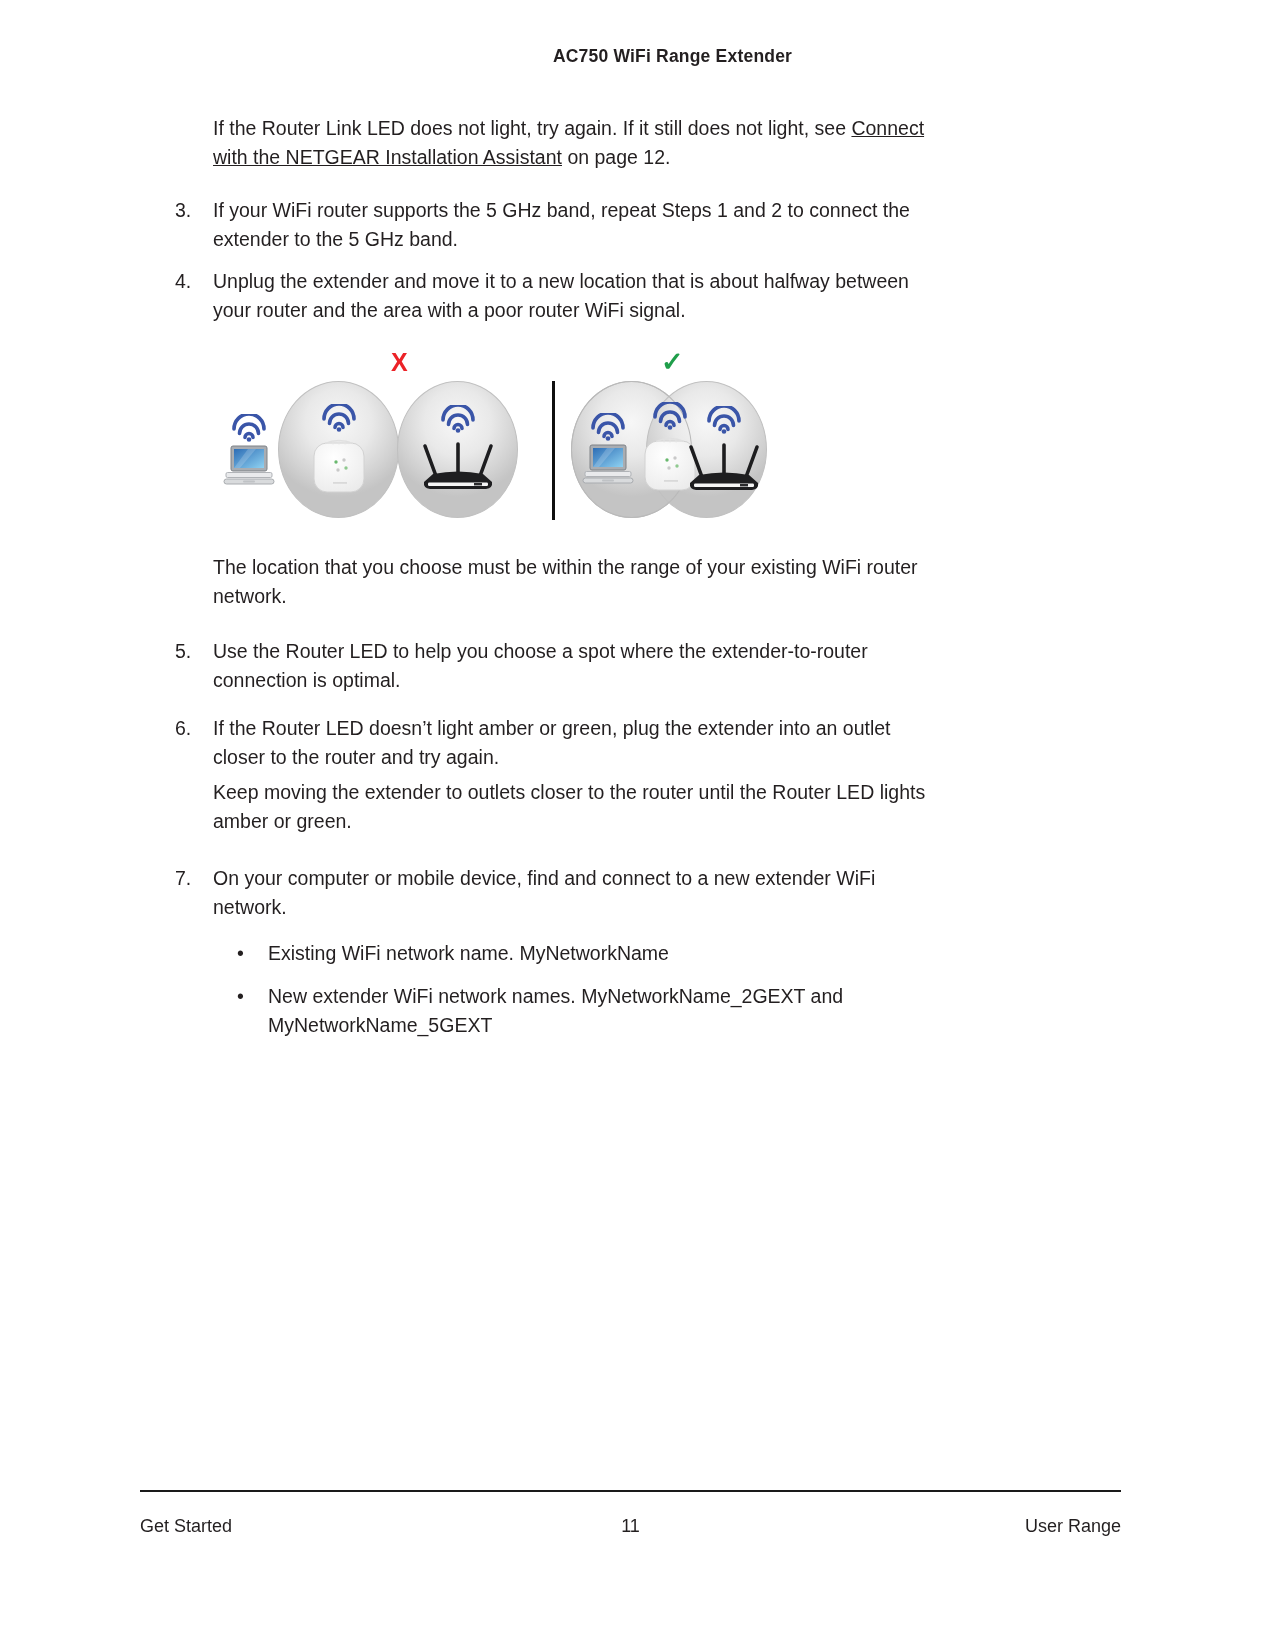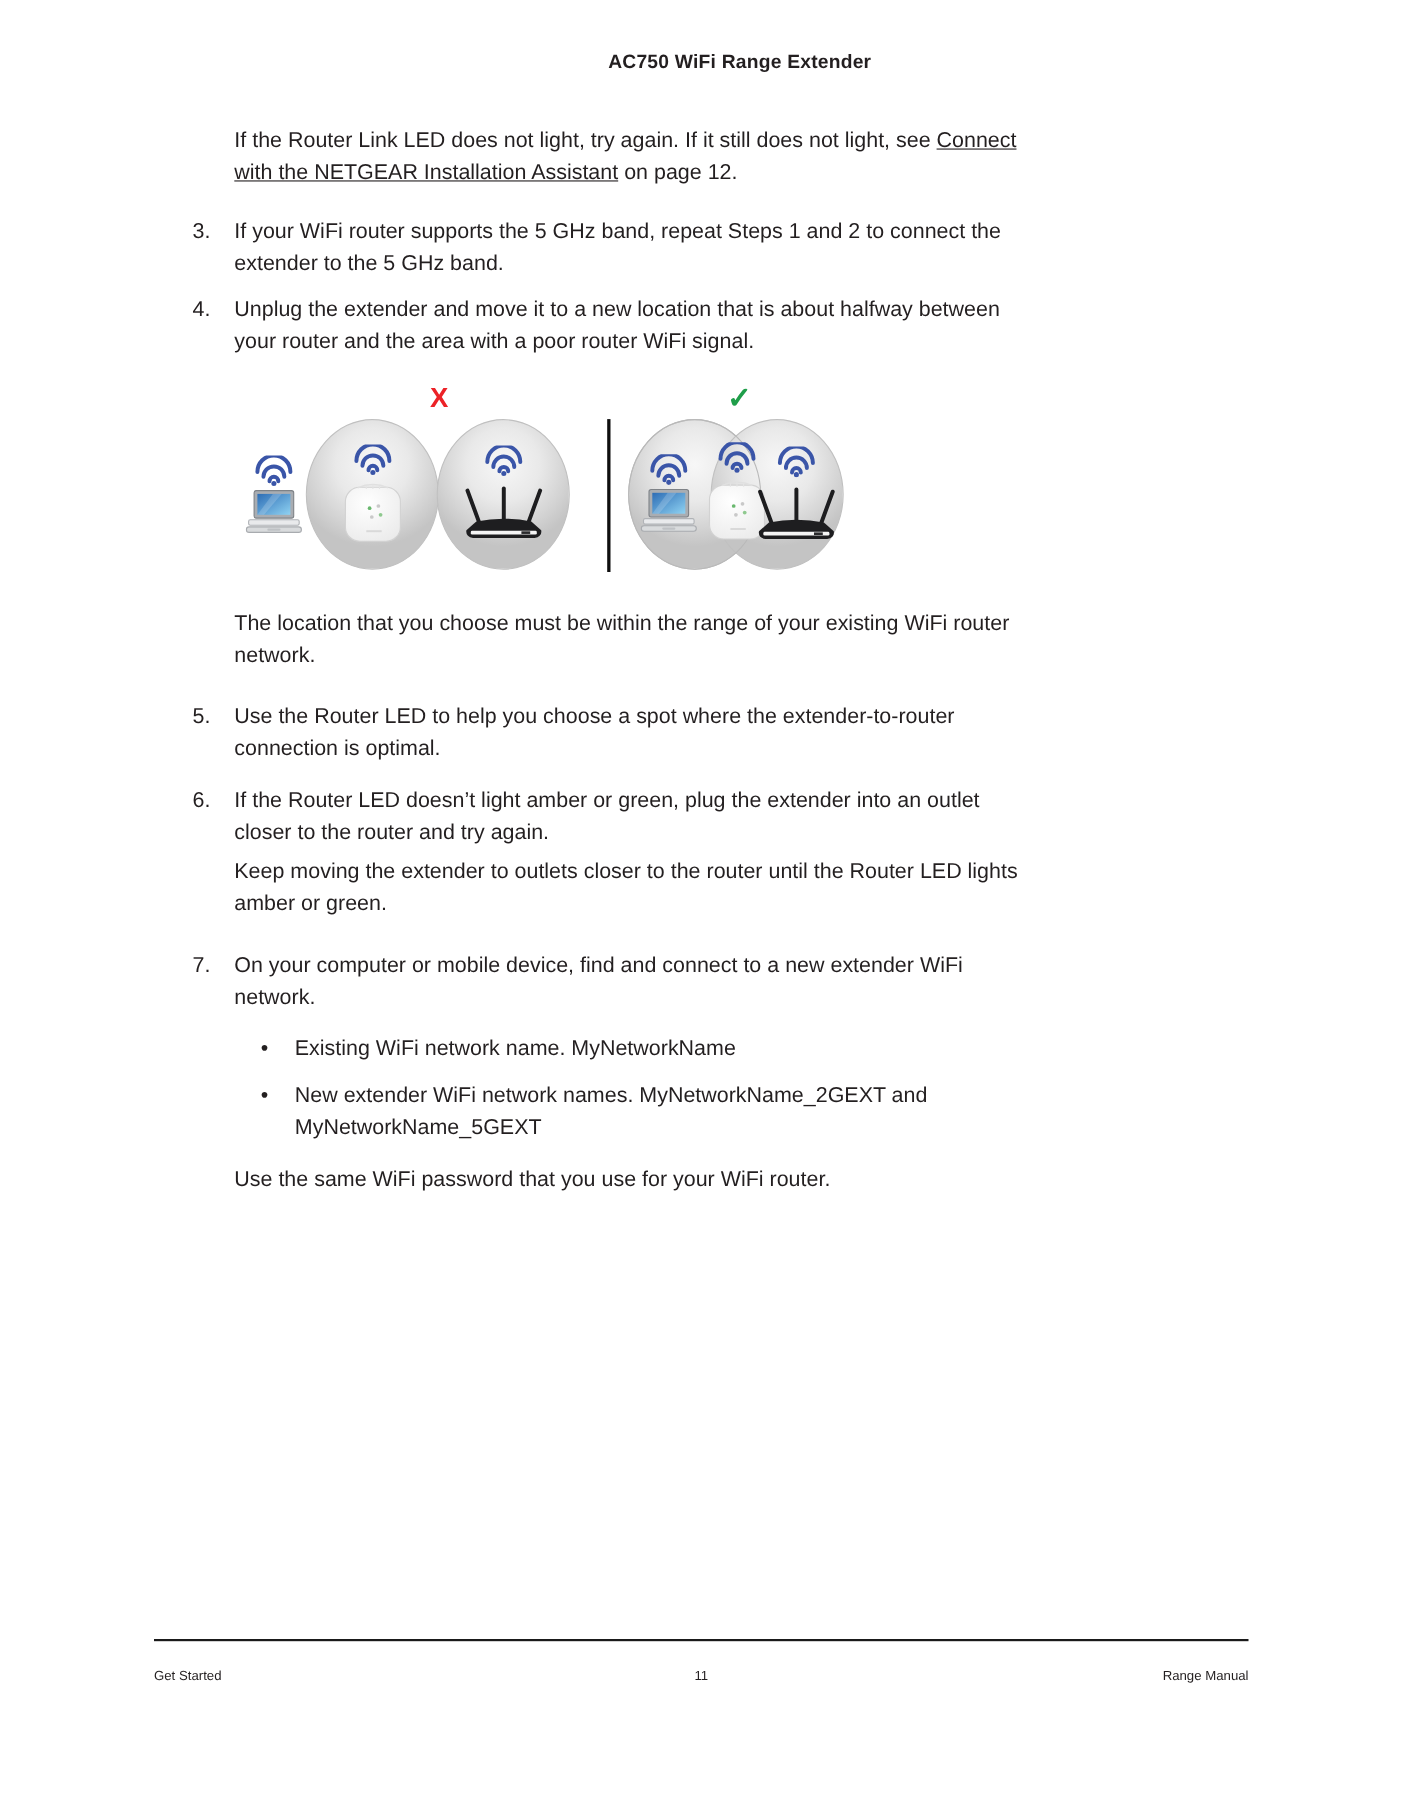--- a/index.html
+++ b/index.html
@@ -49,23 +49,23 @@
   .circleA{left:0;} .circleB{left:77px;}
   .circleA-outline{
     left:0;width:121px;height:137px;border-radius:50%;
     border:1px solid #b9b9b9;background:transparent;box-sizing:border-box;z-index:2;
   }
   .dev-abs{position:absolute;z-index:3;}
   .divider{width:3px;height:139px;background:#0f0f0f;margin:32px 16px 0 34px;}
 
   
   .footer{
-    position:absolute;left:140px;right:140px;top:1490px;
+    position:absolute;left:140px;right:154px;top:1490px;
     border-top:2px solid var(--rule,#1a1a1a);padding-top:24px;
-    display:flex;align-items:flex-end;font-size:12px;
+    display:flex;align-items:flex-end;font-size:18px;
   }
   .footer .fl{flex:1;text-align:left;}
   .footer .fc{flex:1;text-align:center;}
   .footer .fr{flex:1;text-align:right;}
 
   .bullet-row{display:flex;margin-left:62px;}
   .bullet-dot{flex:0 0 31px;font-size:19.5px;}
   svg{display:block;}
 </style>
 </head>
@@ -265,21 +265,20 @@
   <div class="body-text bullet-row mt17">
     <span class="bullet-dot">•</span>
     <div><span class="bold">Existing WiFi network name</span><span>. MyNetworkName</span></div>
   </div>
 
   <div class="body-text bullet-row mt14">
     <span class="bullet-dot">•</span>
     <div><span class="bold">New extender WiFi network names</span><span>. MyNetworkName_2GEXT and<br>MyNetworkName_5GEXT</span></div>
   </div>
 
-  <div class="body-text indent mt18">Use the same WiFi password that you use for your WiFi router.</div>
 
 </div>
 
 <div class="footer">
   <span class="fl">Get Started</span>
   <span class="fc">11</span>
-  <span class="fr">Range Manual</span>
+  <span class="fr">User Range</span>
 </div>
 
 </body></html>

